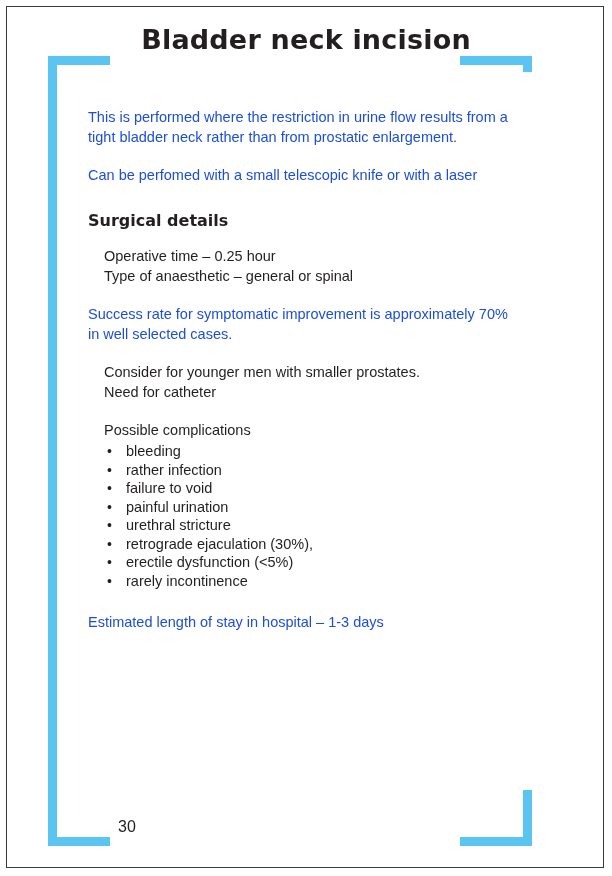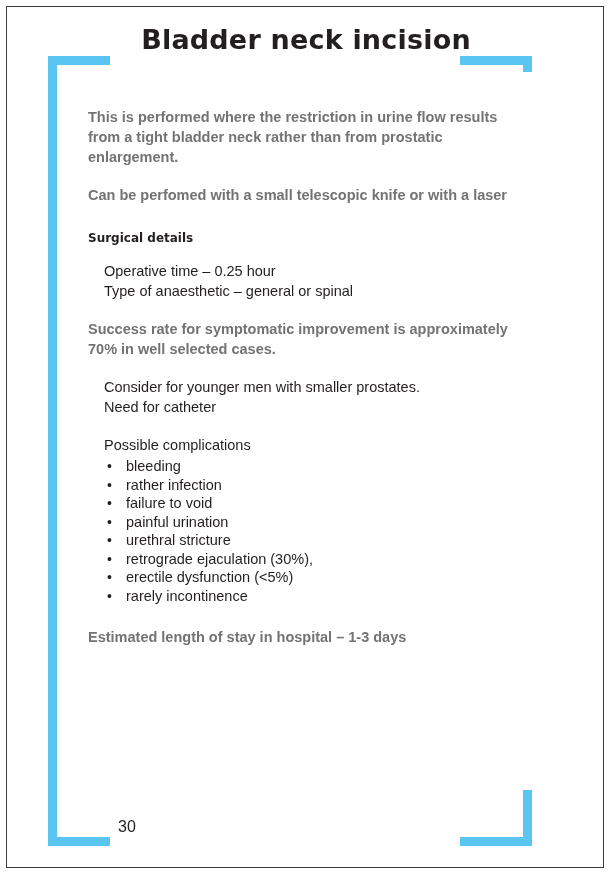--- a/index.html
+++ b/index.html
@@ -112,29 +112,28 @@
     position: absolute;
     left: 88px;
     top: 107px;
     width: 430px;
   }
 
   .para {
     font-size: 14.5px;
     line-height: 20px;
     margin: 0 0 18px 0;
-    color: #737373;
-    font-weight: bold;
+    color: #1d4ed8;
   }
   .para.tight {
     margin-bottom: 8px;
   }
 
   .section-head {
-    font-size: 12px;
+    font-size: 16px;
     font-weight: bold;
     margin: 26px 0 16px 0;
     color: #231f20;
     font-family: "DejaVu Sans", sans-serif;
   }
 
   .lines {
     font-size: 14.5px;
     line-height: 20px;
     margin: 0 0 18px 16px;

